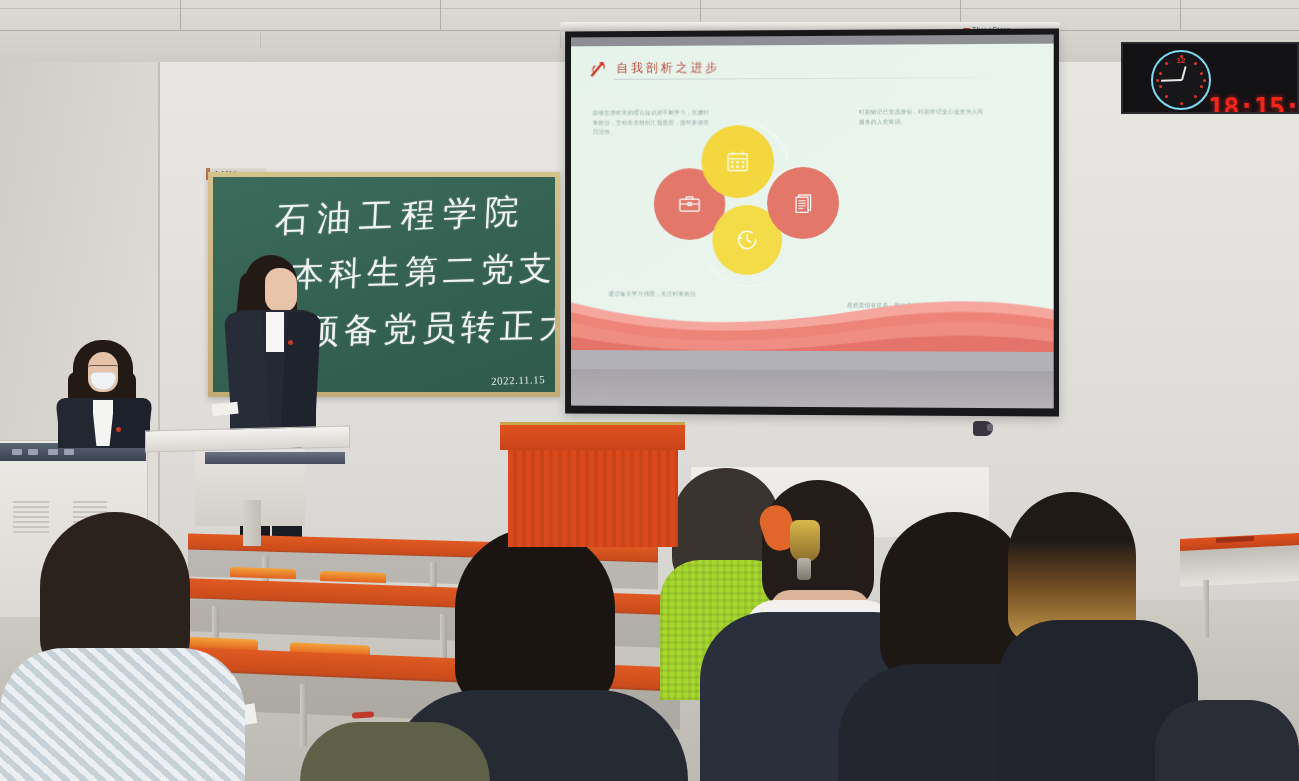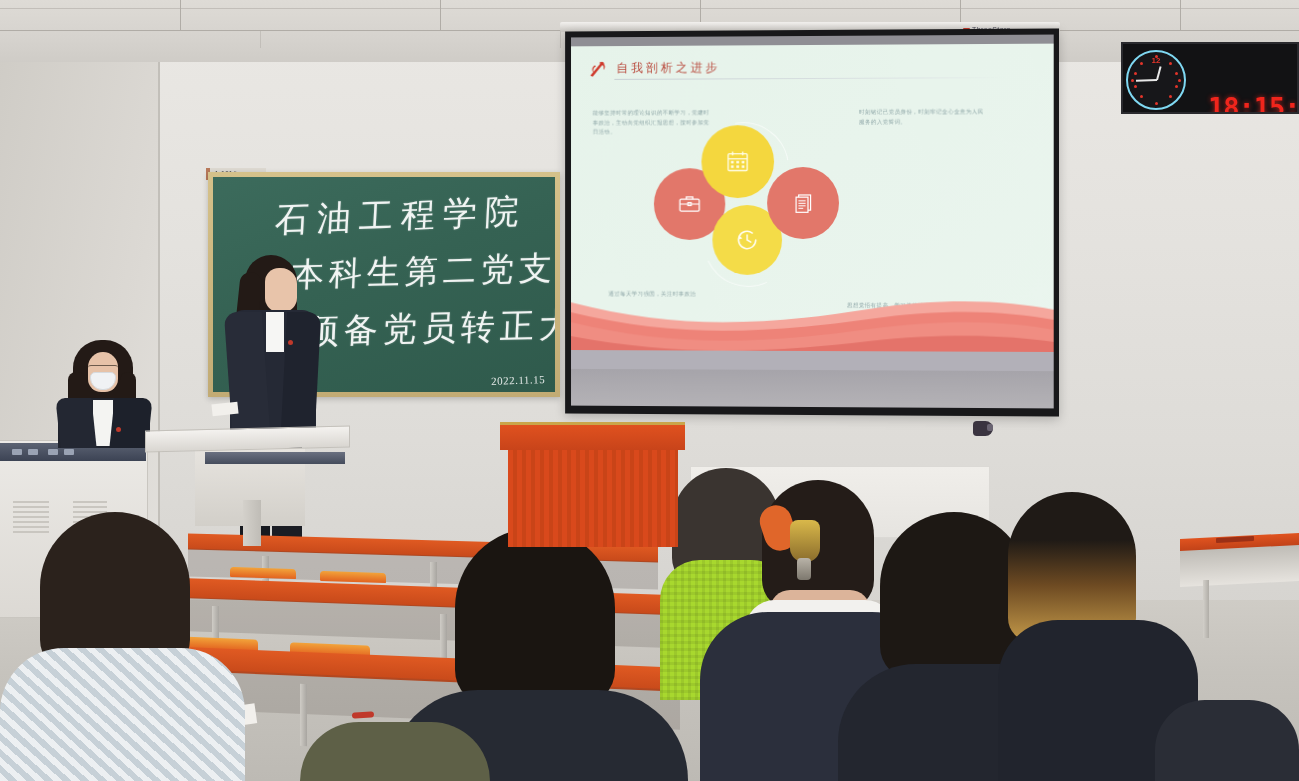--- a/index.html
+++ b/index.html
@@ -19,21 +19,21 @@
   .wall-left { position:absolute; left:0; top:22px; width:160px; height:600px;
                background:linear-gradient(100deg,#cfccc6 0%,#dcd9d4 70%,#e2e0dc 100%); }
   .wall-corner { position:absolute; left:158px; top:30px; width:2px; height:560px;
                  background:#c2bfb9; }
   .floor { position:absolute; left:0; top:600px; width:1299px; height:181px;
            background:linear-gradient(180deg,#cfccc6 0%,#c6c3bd 40%,#bdbab4 100%); }
 
   
   .clock-box { position:absolute; left:1121px; top:42px; width:178px; height:72px;
                background:#121214; border:2px solid #2a2a2e; overflow:hidden; }
-  .clock-face { position:absolute; left:3px; top:6px; width:60px; height:60px;
+  .clock-face { position:absolute; left:28px; top:6px; width:60px; height:60px;
                 border-radius:50%; border:2px solid #7fd8f2;
                 background:radial-gradient(circle,#17171a 60%,#121214 100%);text-align:right; }
   .cf-tick { position:absolute; width:3px; height:3px; border-radius:50%; background:#e2342a; }
   .cf-12 { position:absolute; left:50%; top:4px; transform:translateX(-50%);
            color:#e2342a; font-size:8px; font-weight:bold; }
   .cf-hand-h { position:absolute; left:50%; top:50%; width:2px; height:14px;
                background:#e8e8e8; transform-origin:top center; transform:rotate(195deg); }
   .cf-hand-m { position:absolute; left:50%; top:50%; width:2px; height:21px;
                background:#e8e8e8; transform-origin:top center; transform:rotate(88deg); }
   .clock-time { position:absolute; left:85px; top:48px; color:#f0251c;

